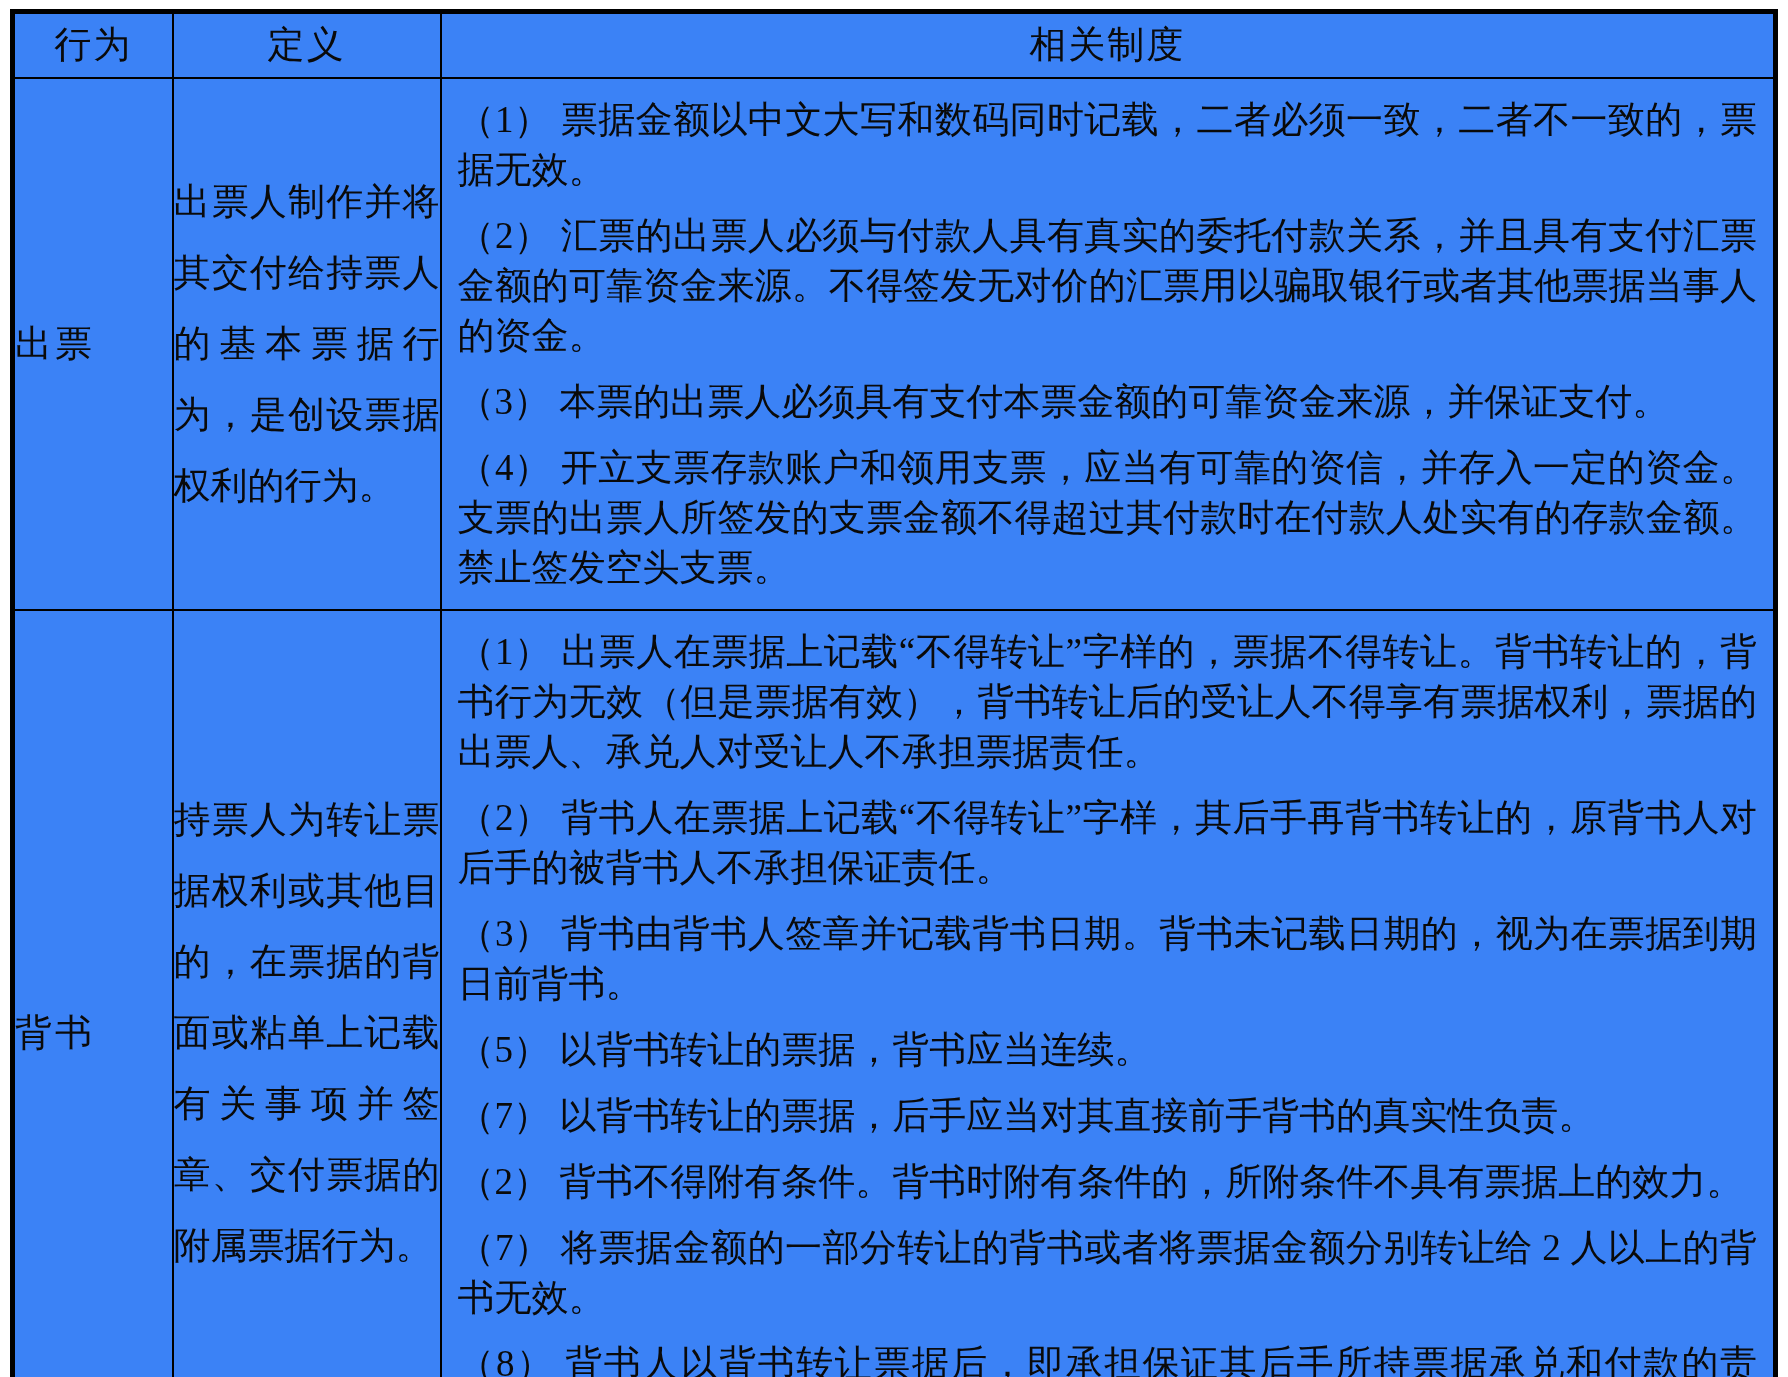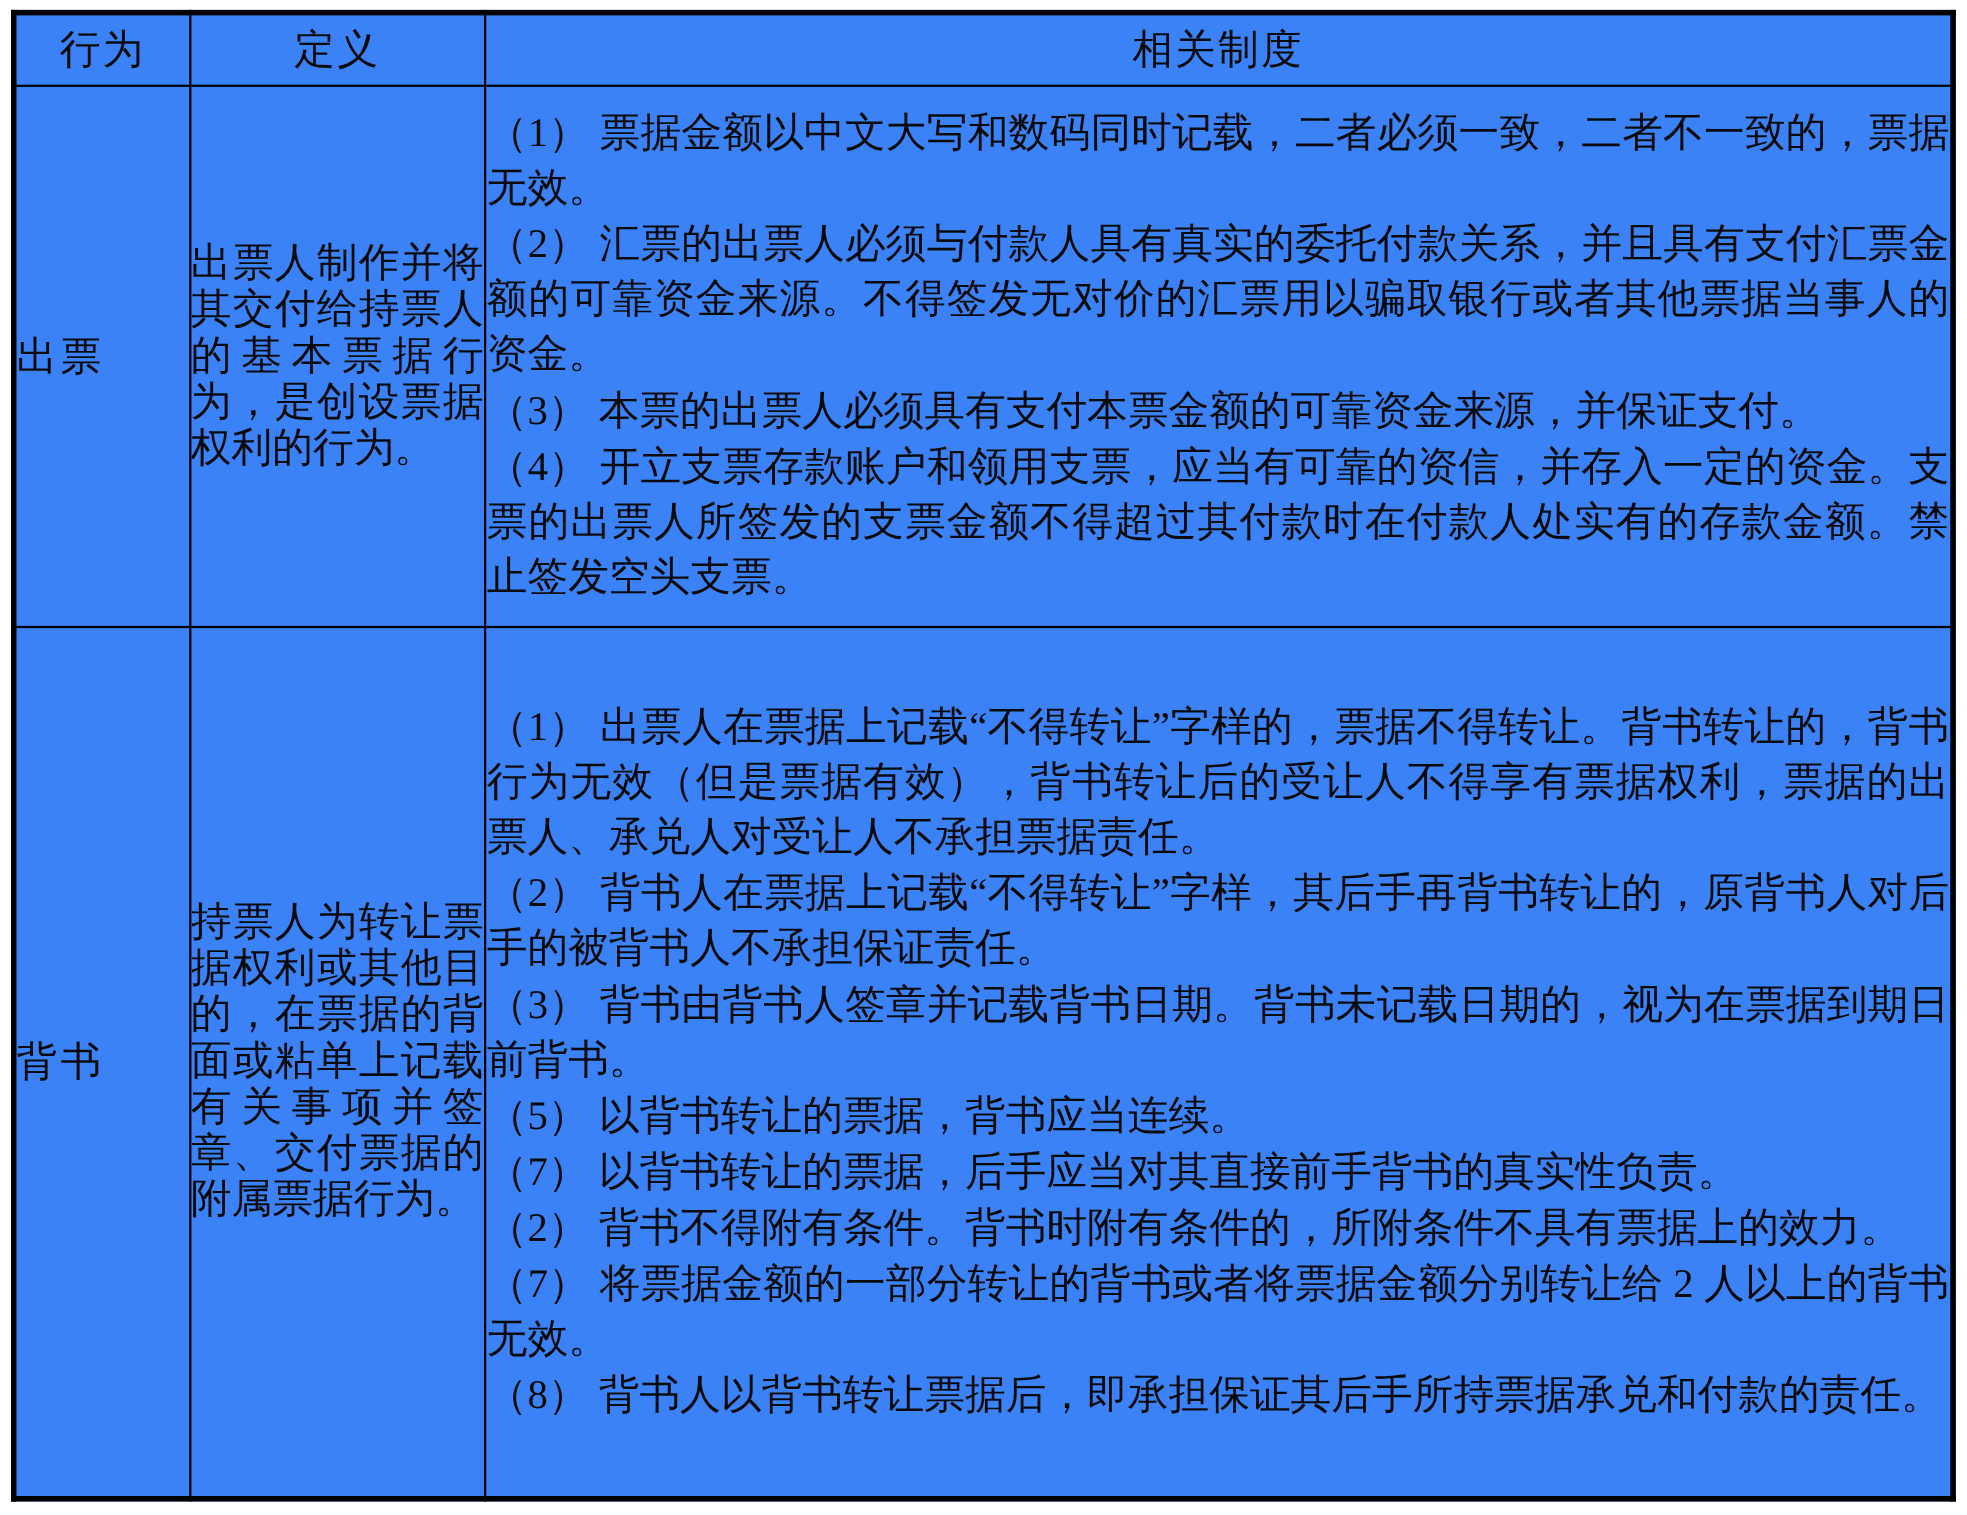--- a/index.html
+++ b/index.html
@@ -45,36 +45,36 @@
   td.behavior-cell {
     text-align: left;
     vertical-align: middle;
     font-size: 37px;
     letter-spacing: 3px;
   }
   td.definition-cell {
     vertical-align: middle;
     padding: 0 16px;
     font-size: 37px;
-    line-height: 42px;
+    line-height: 71px;
     text-align: justify;
     text-justify: inter-ideograph;
     overflow-wrap: break-word;
   }
   td.regulations-cell {
     vertical-align: middle;
     padding: 8px 18px 8px 18px;
     font-size: 37px;
     line-height: 50px;
     text-align: justify;
     text-justify: inter-ideograph;
     overflow-wrap: break-word;
   }
   td.regulations-cell p {
-    margin: 1px;
+    margin: 16px;
   }
 </style>
 </head>
 <body>
 
 <div class="page">
   <table class="doc">
     <colgroup>
       <col class="c-behavior">
       <col class="c-definition">

